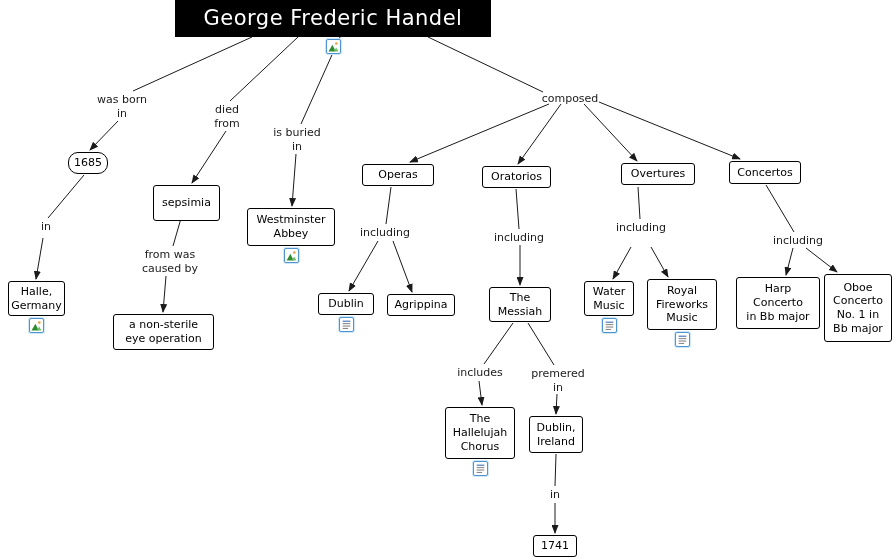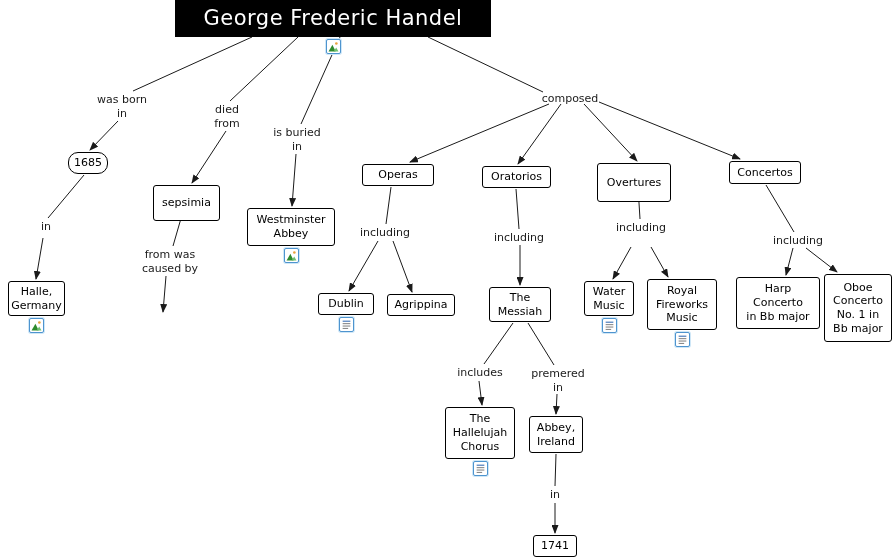--- a/index.html
+++ b/index.html
@@ -121,23 +121,25 @@
     </span>
     <div class="concept" style="left: 8px; top: 281px; width: 57px; height: 35px;">Halle,
 Germany</div>
     <span class="res-icon" style="left: 29px; top: 318px;">
       <svg viewBox="0 0 10 10" width="11" height="11">
         <circle cx="7.6" cy="2.3" r="1.2" fill="#e8a33d"></circle>
         <polygon points="0.5,9.5 4,3.5 7,9.5" fill="#2e8b2e"></polygon>
         <polygon points="5,9.5 7.5,5.8 9.5,9.5" fill="#6fbf6f"></polygon>
       </svg>
     </span>
+    <div class="concept" style="left: 113px; top: 314px; width: 101px; height: 36px;">a non-sterile
+eye operation</div>
     <div class="concept" style="left: 362px; top: 164px; width: 72px; height: 22px;">Operas</div>
     <div class="concept" style="left: 482px; top: 166px; width: 69px; height: 22px;">Oratorios</div>
-    <div class="concept" style="left: 597px; top: 163px; width: 74px; height: 39px;">Overtures</div>
+    <div class="concept" style="left: 621px; top: 163px; width: 74px; height: 22px;">Overtures</div>
     <div class="concept" style="left: 729px; top: 161px; width: 72px; height: 23px;">Concertos</div>
     <div class="concept" style="left: 318px; top: 293px; width: 56px; height: 22px;">Dublin</div>
     <span class="res-icon" style="left: 338.5px; top: 317px;">
       <svg viewBox="0 0 10 10" width="11" height="11">
         <line x1="1.5" y1="2" x2="8.5" y2="2" stroke="#3b6fb5" stroke-width="1"></line>
         <line x1="1.5" y1="4.2" x2="8.5" y2="4.2" stroke="#8a8a8a" stroke-width="1"></line>
         <line x1="1.5" y1="6.4" x2="8.5" y2="6.4" stroke="#8a8a8a" stroke-width="1"></line>
         <line x1="1.5" y1="8.6" x2="6.5" y2="8.6" stroke="#8a8a8a" stroke-width="1"></line>
       </svg>
     </span>
@@ -176,21 +178,21 @@
 Hallelujah
 Chorus</div>
     <span class="res-icon" style="left: 472.5px; top: 461px;">
       <svg viewBox="0 0 10 10" width="11" height="11">
         <line x1="1.5" y1="2" x2="8.5" y2="2" stroke="#3b6fb5" stroke-width="1"></line>
         <line x1="1.5" y1="4.2" x2="8.5" y2="4.2" stroke="#8a8a8a" stroke-width="1"></line>
         <line x1="1.5" y1="6.4" x2="8.5" y2="6.4" stroke="#8a8a8a" stroke-width="1"></line>
         <line x1="1.5" y1="8.6" x2="6.5" y2="8.6" stroke="#8a8a8a" stroke-width="1"></line>
       </svg>
     </span>
-    <div class="concept" style="left: 529px; top: 416px; width: 54px; height: 37px;">Abbey,
+    <div class="concept" style="left: 529px; top: 416px; width: 54px; height: 37px;">Dublin,
 Ireland</div>
     <div class="concept" style="left: 533px; top: 535px; width: 44px; height: 22px;">1741</div>
     <div class="linklabel" style="left: 122px; top: 93px;">was born
 in</div>
     <div class="linklabel" style="left: 227px; top: 103px;">died
 from</div>
     <div class="linklabel" style="left: 297px; top: 126px;">is buried
 in</div>
     <div class="linklabel" style="left: 570px; top: 92px;">composed</div>
     <div class="linklabel" style="left: 46px; top: 220px;">in</div>

